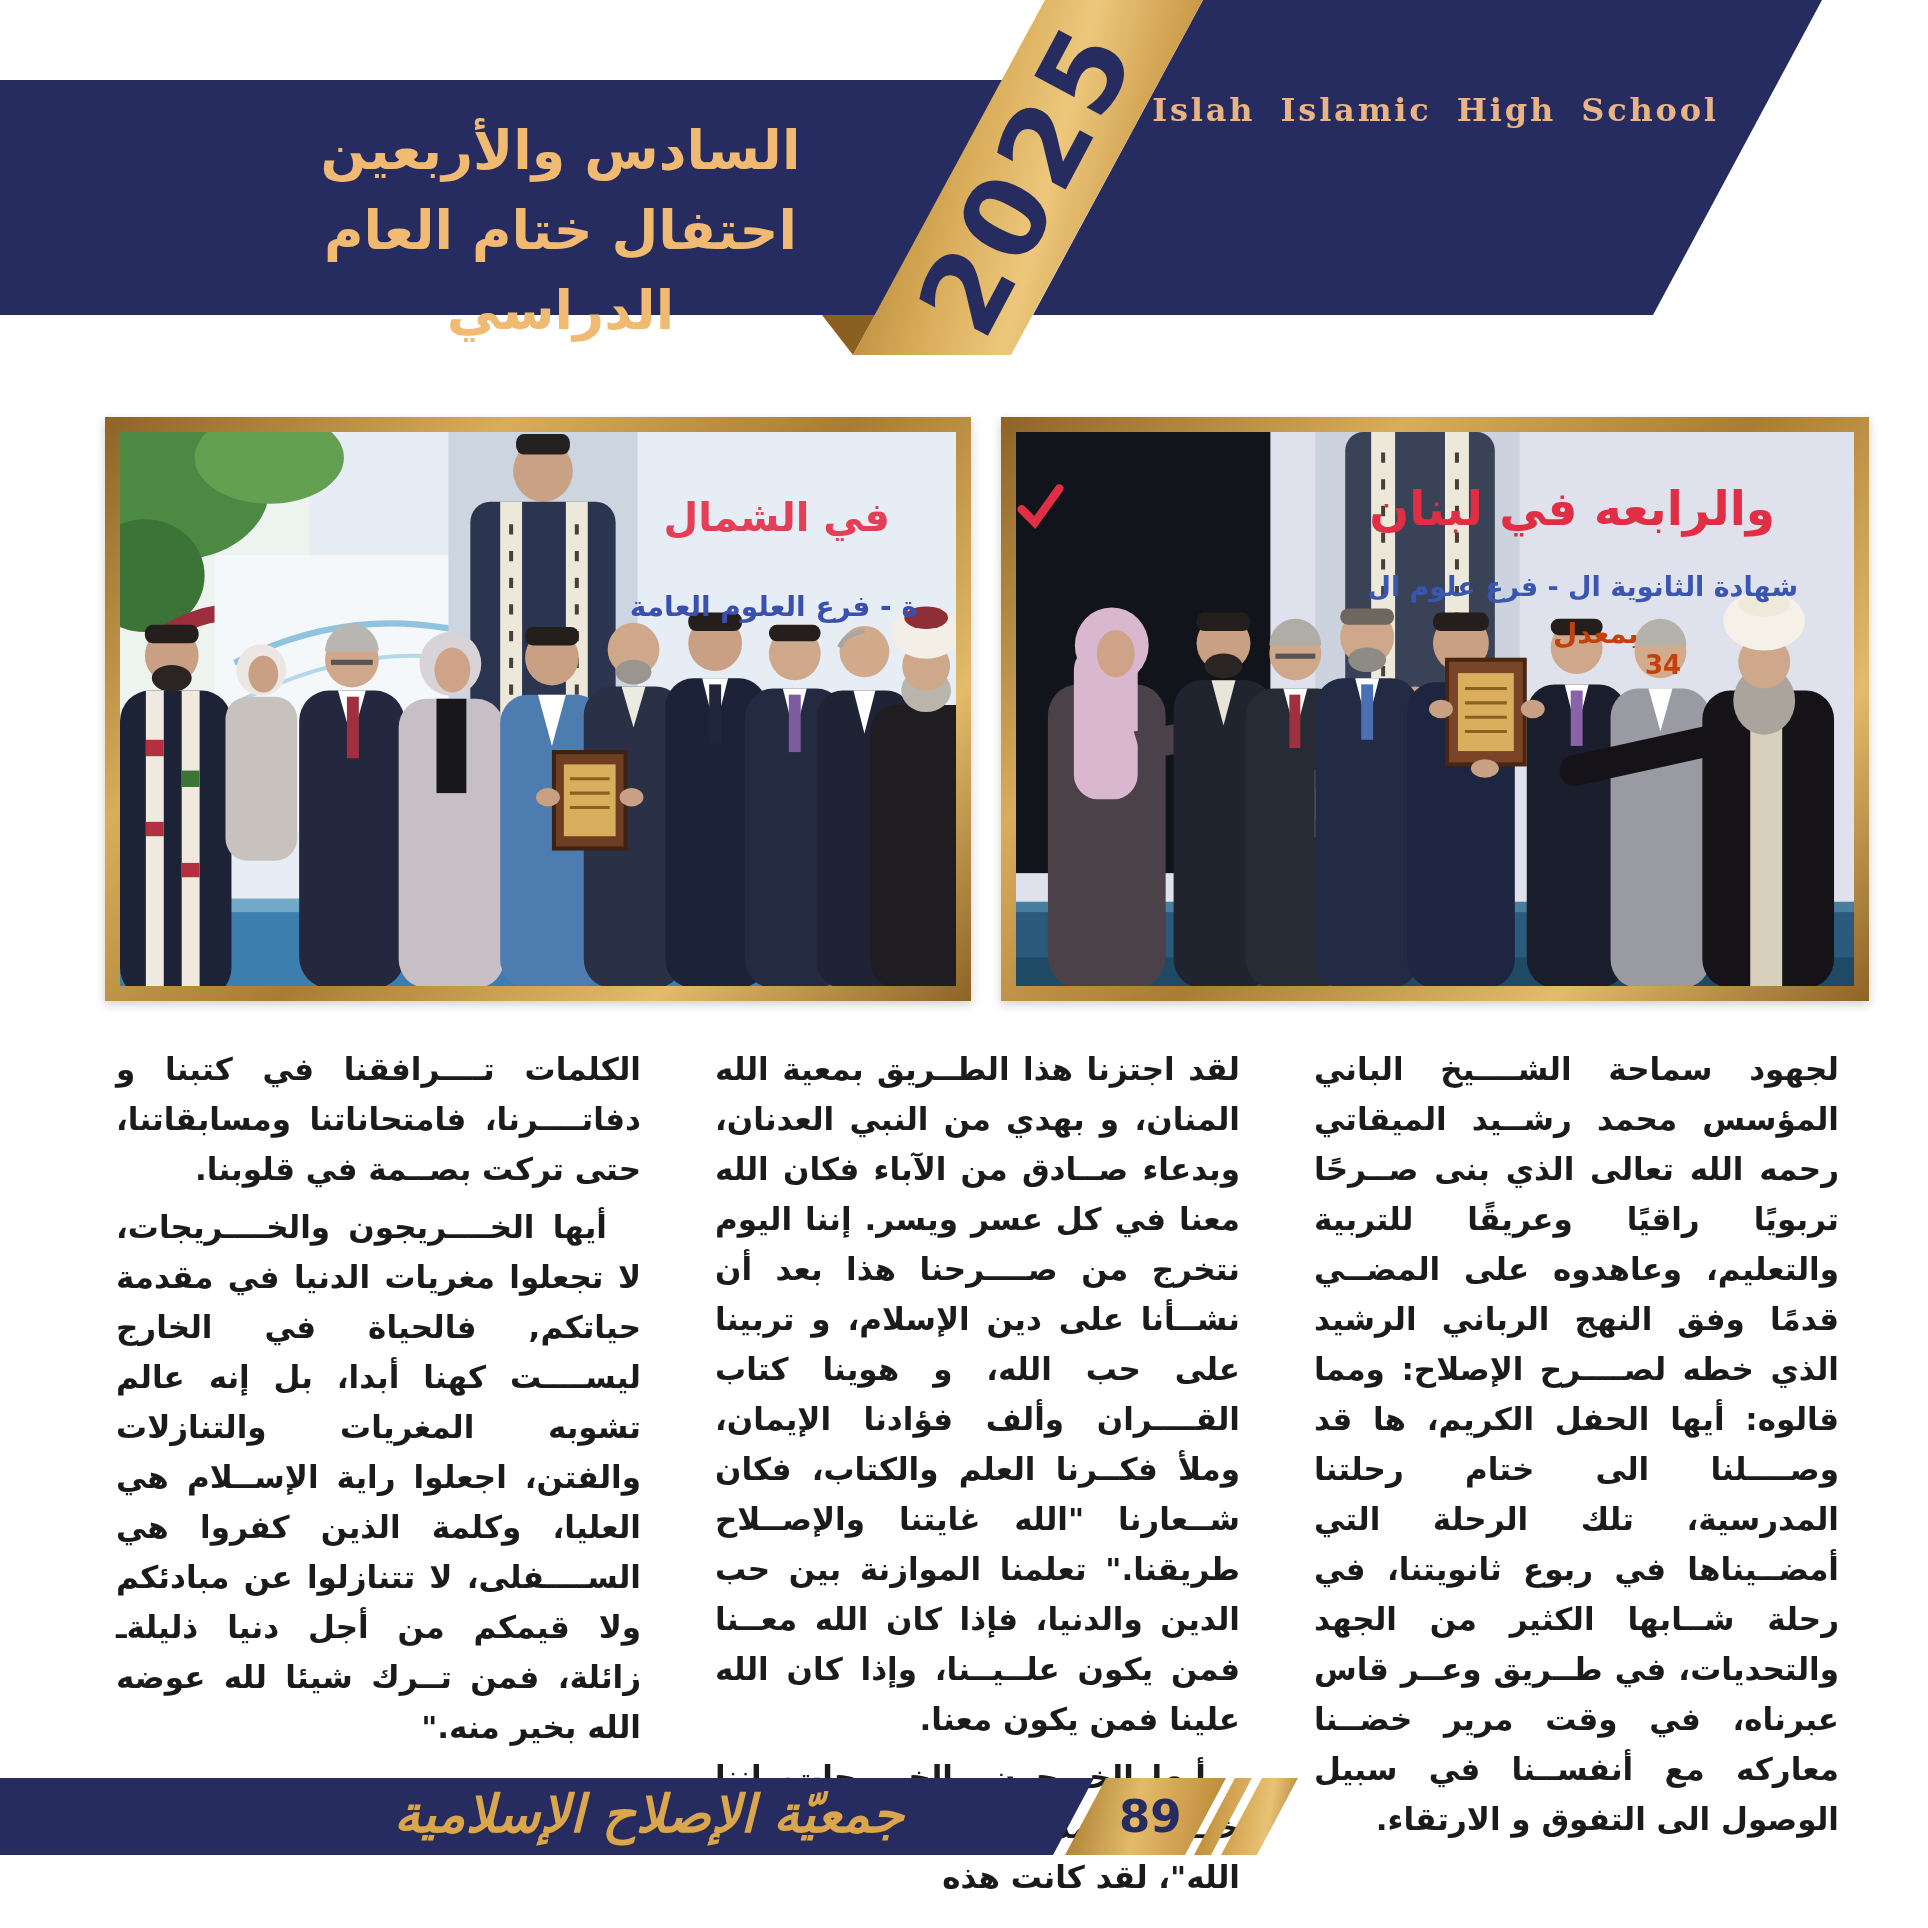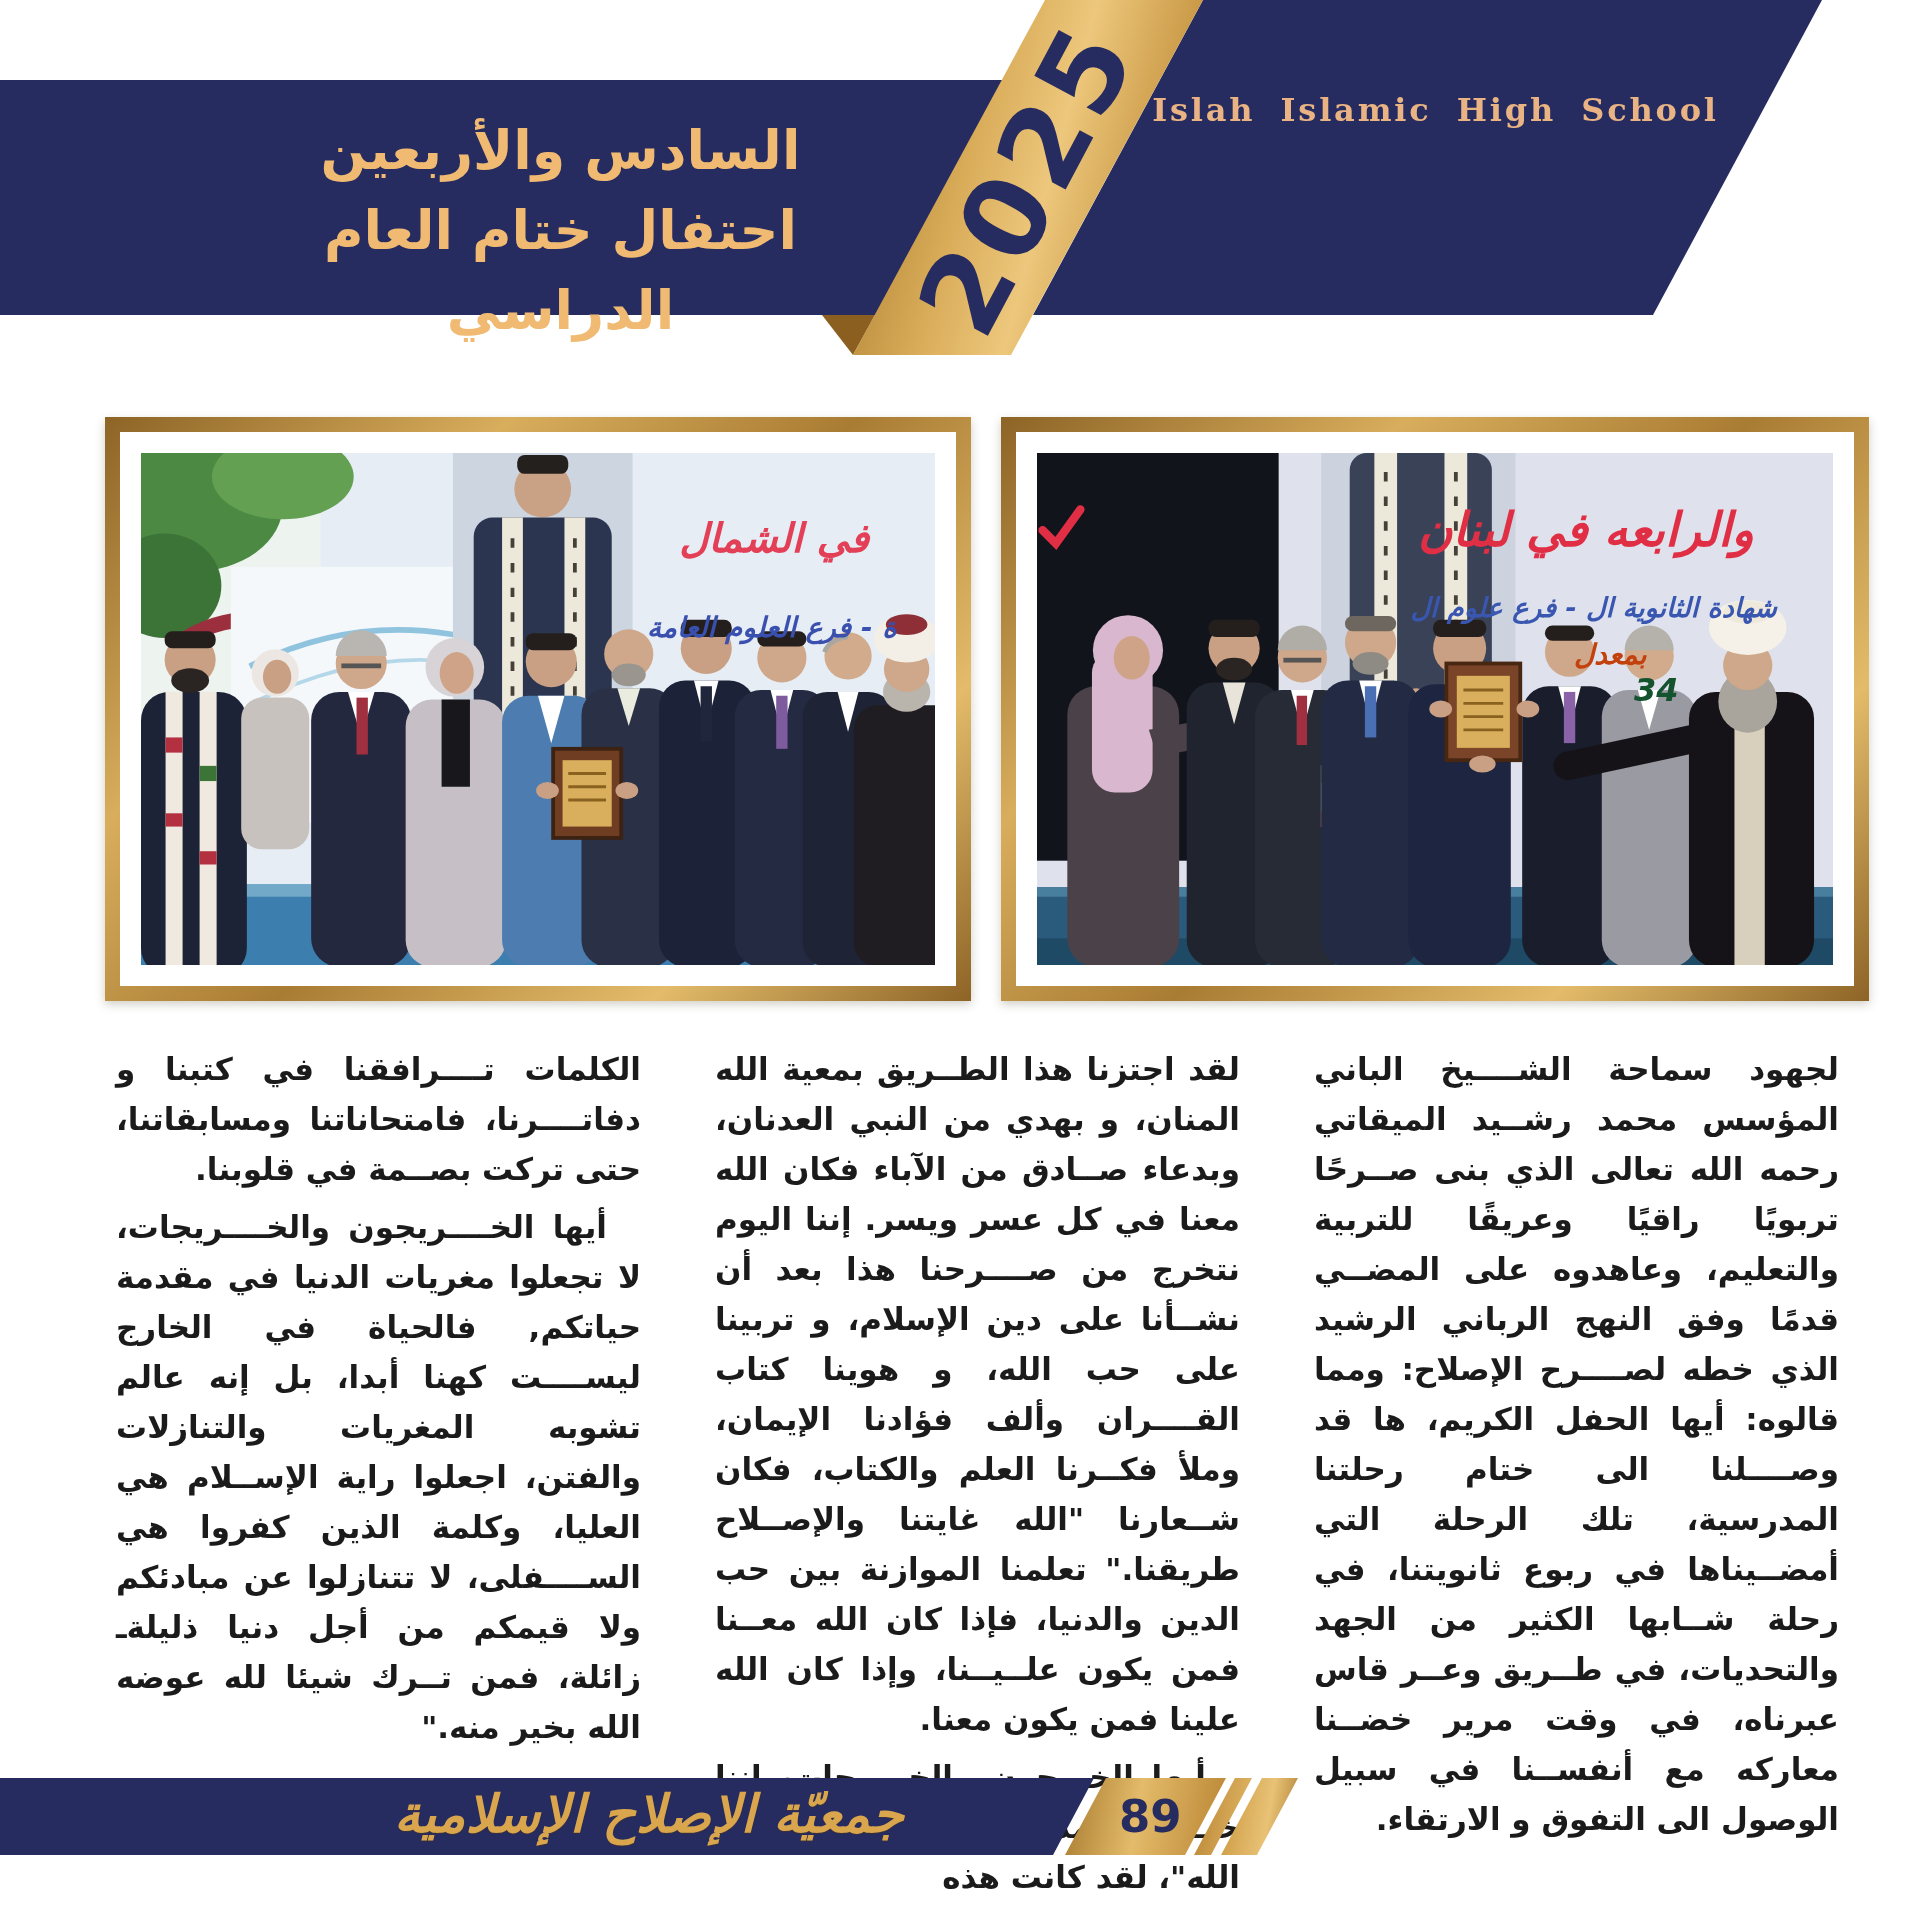--- a/index.html
+++ b/index.html
@@ -48,21 +48,21 @@
   .logo-en{
     margin-top:3.8px;color:#e9b383;font-family:"DejaVu Serif",serif;font-weight:bold;font-size:32px;
     letter-spacing:2.8px;word-spacing:11.3px;white-space:nowrap;
   }
   
   .photo-frame{
     position:absolute;padding:15px;
     background:linear-gradient(135deg,#8d6426,#d8ad5c 28%,#a97c33 52%,#e3bb6a 78%,#8d6426);
     box-shadow:0 3.8px 9.4px rgba(60,50,20,.25);
   }
-  .photo-inner{position:relative;width:100%;height:100%;background:#ffffff;padding:21px;font-style:italic;}
+  .photo-inner{position:relative;width:100%;height:100%;background:#ffffff;}
   .photo-canvas{position:relative;width:100%;height:100%;overflow:hidden;background:#e8eef4;}
   .photo-canvas svg{position:absolute;left:0;top:0;width:100%;height:100%;}
   .ph-text{position:absolute;direction:rtl;font-weight:bold;white-space:nowrap;z-index:5;}
   .ph-red{color:#e34057;}
   .ph-blue{color:#3a50ae;}
   .check{position:absolute;z-index:5;}
   
   .article{
     left:105px;top:1036px;width:1742px;height:678px;display:flex;direction:rtl;gap:58px;
   }
@@ -301,21 +301,21 @@
             <ellipse cx="518" cy="270" rx="12" ry="9" fill="#c9a083"></ellipse>
             <ellipse cx="470" cy="328" rx="14" ry="9" fill="#c9a083"></ellipse>
           </g>
         </svg>
         <svg class="check" style="top:49px;right:17px;width:49px;height:49px;" viewBox="0 0 52 52">
           <path d="M6 30 L20 44 L46 8" stroke="#e02f45" stroke-width="9" fill="none" stroke-linecap="round"></path>
         </svg>
         <span class="ph-text ph-red" style="top:49px;right:79px;font-size:47px;color:#e02f45;">والرابعه في لبنان</span>
         <span class="ph-text ph-blue" style="top:139px;right:56px;font-size:27px;color:#3956b0;">شهادة الثانوية ال - فرع علوم ال</span>
         <span class="ph-text ph-red" style="top:185px;left:537px;font-size:28px;color:#c2410c;">بمعدل</span>
-        <span class="ph-text ph-red" style="top:218px;left:597px;font-size:32px;color:#14532d;">34</span>
+        <span class="ph-text ph-red" style="top:218px;left:629px;font-size:26px;color:#c2410c;">34</span>
       </div>
     </div>
   </div>
 
   <div class="abs article">
     <div class="col">
       <p>لجهود سماحة الشــــيخ الباني المؤسس محمد رشــيد الميقاتي رحمه الله تعالى الذي بنى صــرحًا تربويًا راقيًا وعريقًا للتربية والتعليم، وعاهدوه على المضــي قدمًا وفق النهج الرباني الرشيد الذي خطه لصــــرح الإصلاح: ومما قالوه: أيها الحفل الكريم، ها قد وصــــلنا الى ختام رحلتنا المدرسية، تلك الرحلة التي أمضــيناها في ربوع ثانويتنا، في رحلة شــابها الكثير من الجهد والتحديات، في طــريق وعــر قاس عبرناه، في وقت مرير خضــنا معاركه مع أنفســنا في سبيل الوصول الى التفوق و الارتقاء.</p>
     </div>
     <div class="col">
       <p>لقد اجتزنا هذا الطــريق بمعية الله المنان، و بهدي من النبي العدنان، وبدعاء صــادق من الآباء فكان الله معنا في كل عسر ويسر. إننا اليوم نتخرج من صــــرحنا هذا بعد أن نشــأنا على دين الإسلام، و تربينا على حب الله، و هوينا كتاب القــــران وألف فؤادنا الإيمان، وملأ فكــرنا العلم والكتاب، فكان شــعارنا "الله غايتنا والإصــلاح طريقنا." تعلمنا الموازنة بين حب الدين والدنيا، فإذا كان الله معــنا فمن يكون علــيــنا، وإذا كان الله علينا فمن يكون معنا.</p>

